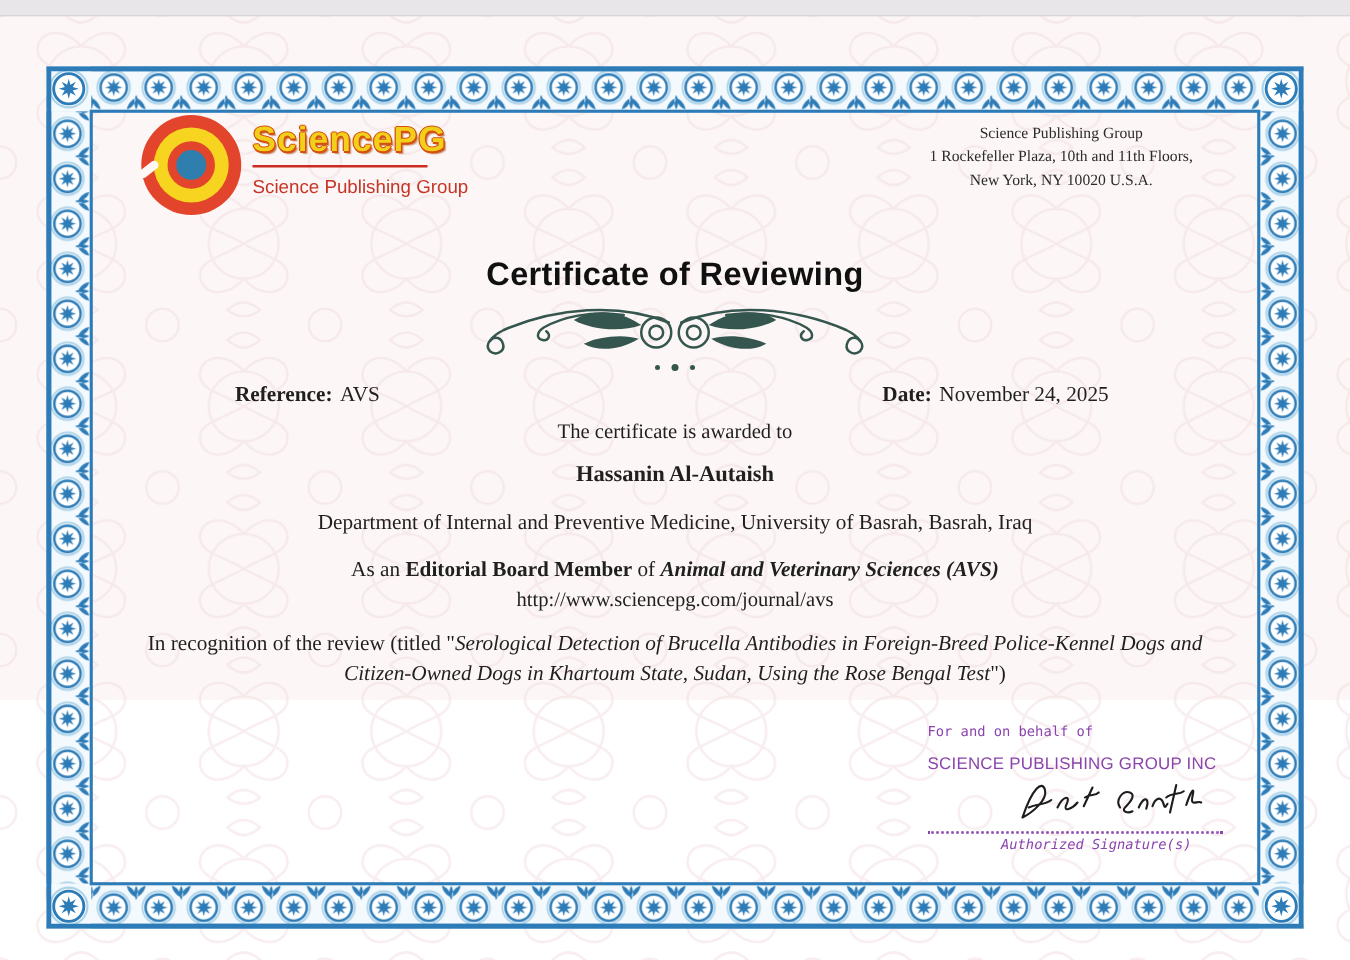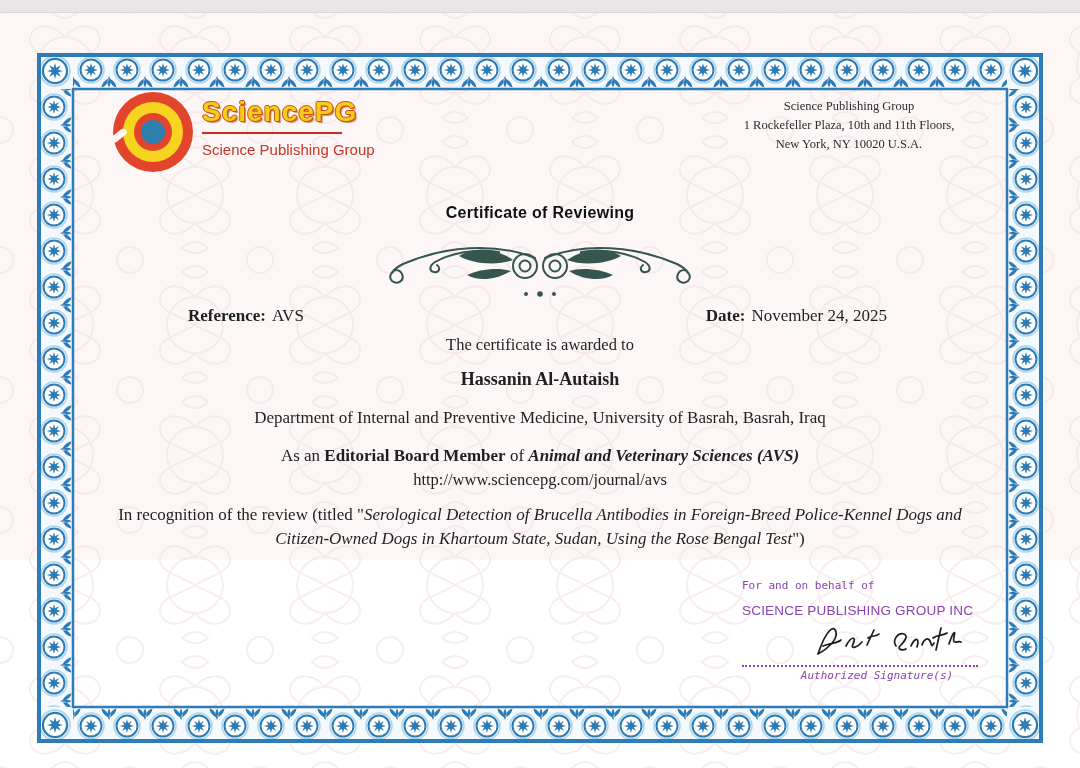--- a/index.html
+++ b/index.html
@@ -38,21 +38,21 @@
                 1px 1px 0 #d4500f, 2px 2px 1px rgba(160,60,10,.55);
   }
   .brand-rule { width:140px; height:2px; background:#cc2b20; margin-top:4px; }
   .tagline { margin-top:7px; font-size:15px; color:#c63526; }
 
   
   .address { position:absolute; right:106px; top:97px; width:250px;
     text-align:center; font-size:12.5px; line-height:19px; color:#2b2b2b; }
 
   .title { position:absolute; left:0; top:204px; width:1080px; text-align:center;
-    font-family:"Liberation Sans", sans-serif; font-weight:bold; font-size:16px;
+    font-family:"Liberation Sans", sans-serif; font-weight:bold; font-size:26px;
     color:#101010; letter-spacing:.3px; }
   .flourish { position:absolute; left:50%; top:238px; transform:translateX(-50%); }
 
   .meta-row { position:absolute; left:188px; right:193px; top:306px;
     display:flex; justify-content:space-between; font-size:17px; color:#1f1f1f; }
   .b { font-weight:bold;margin-top:13px; }
   .val { margin-left:6px; }
 
   .cline { position:absolute; left:0; width:1080px; text-align:center; color:#1f1f1f; }
   .award-line { top:335px; font-size:16.5px; }

